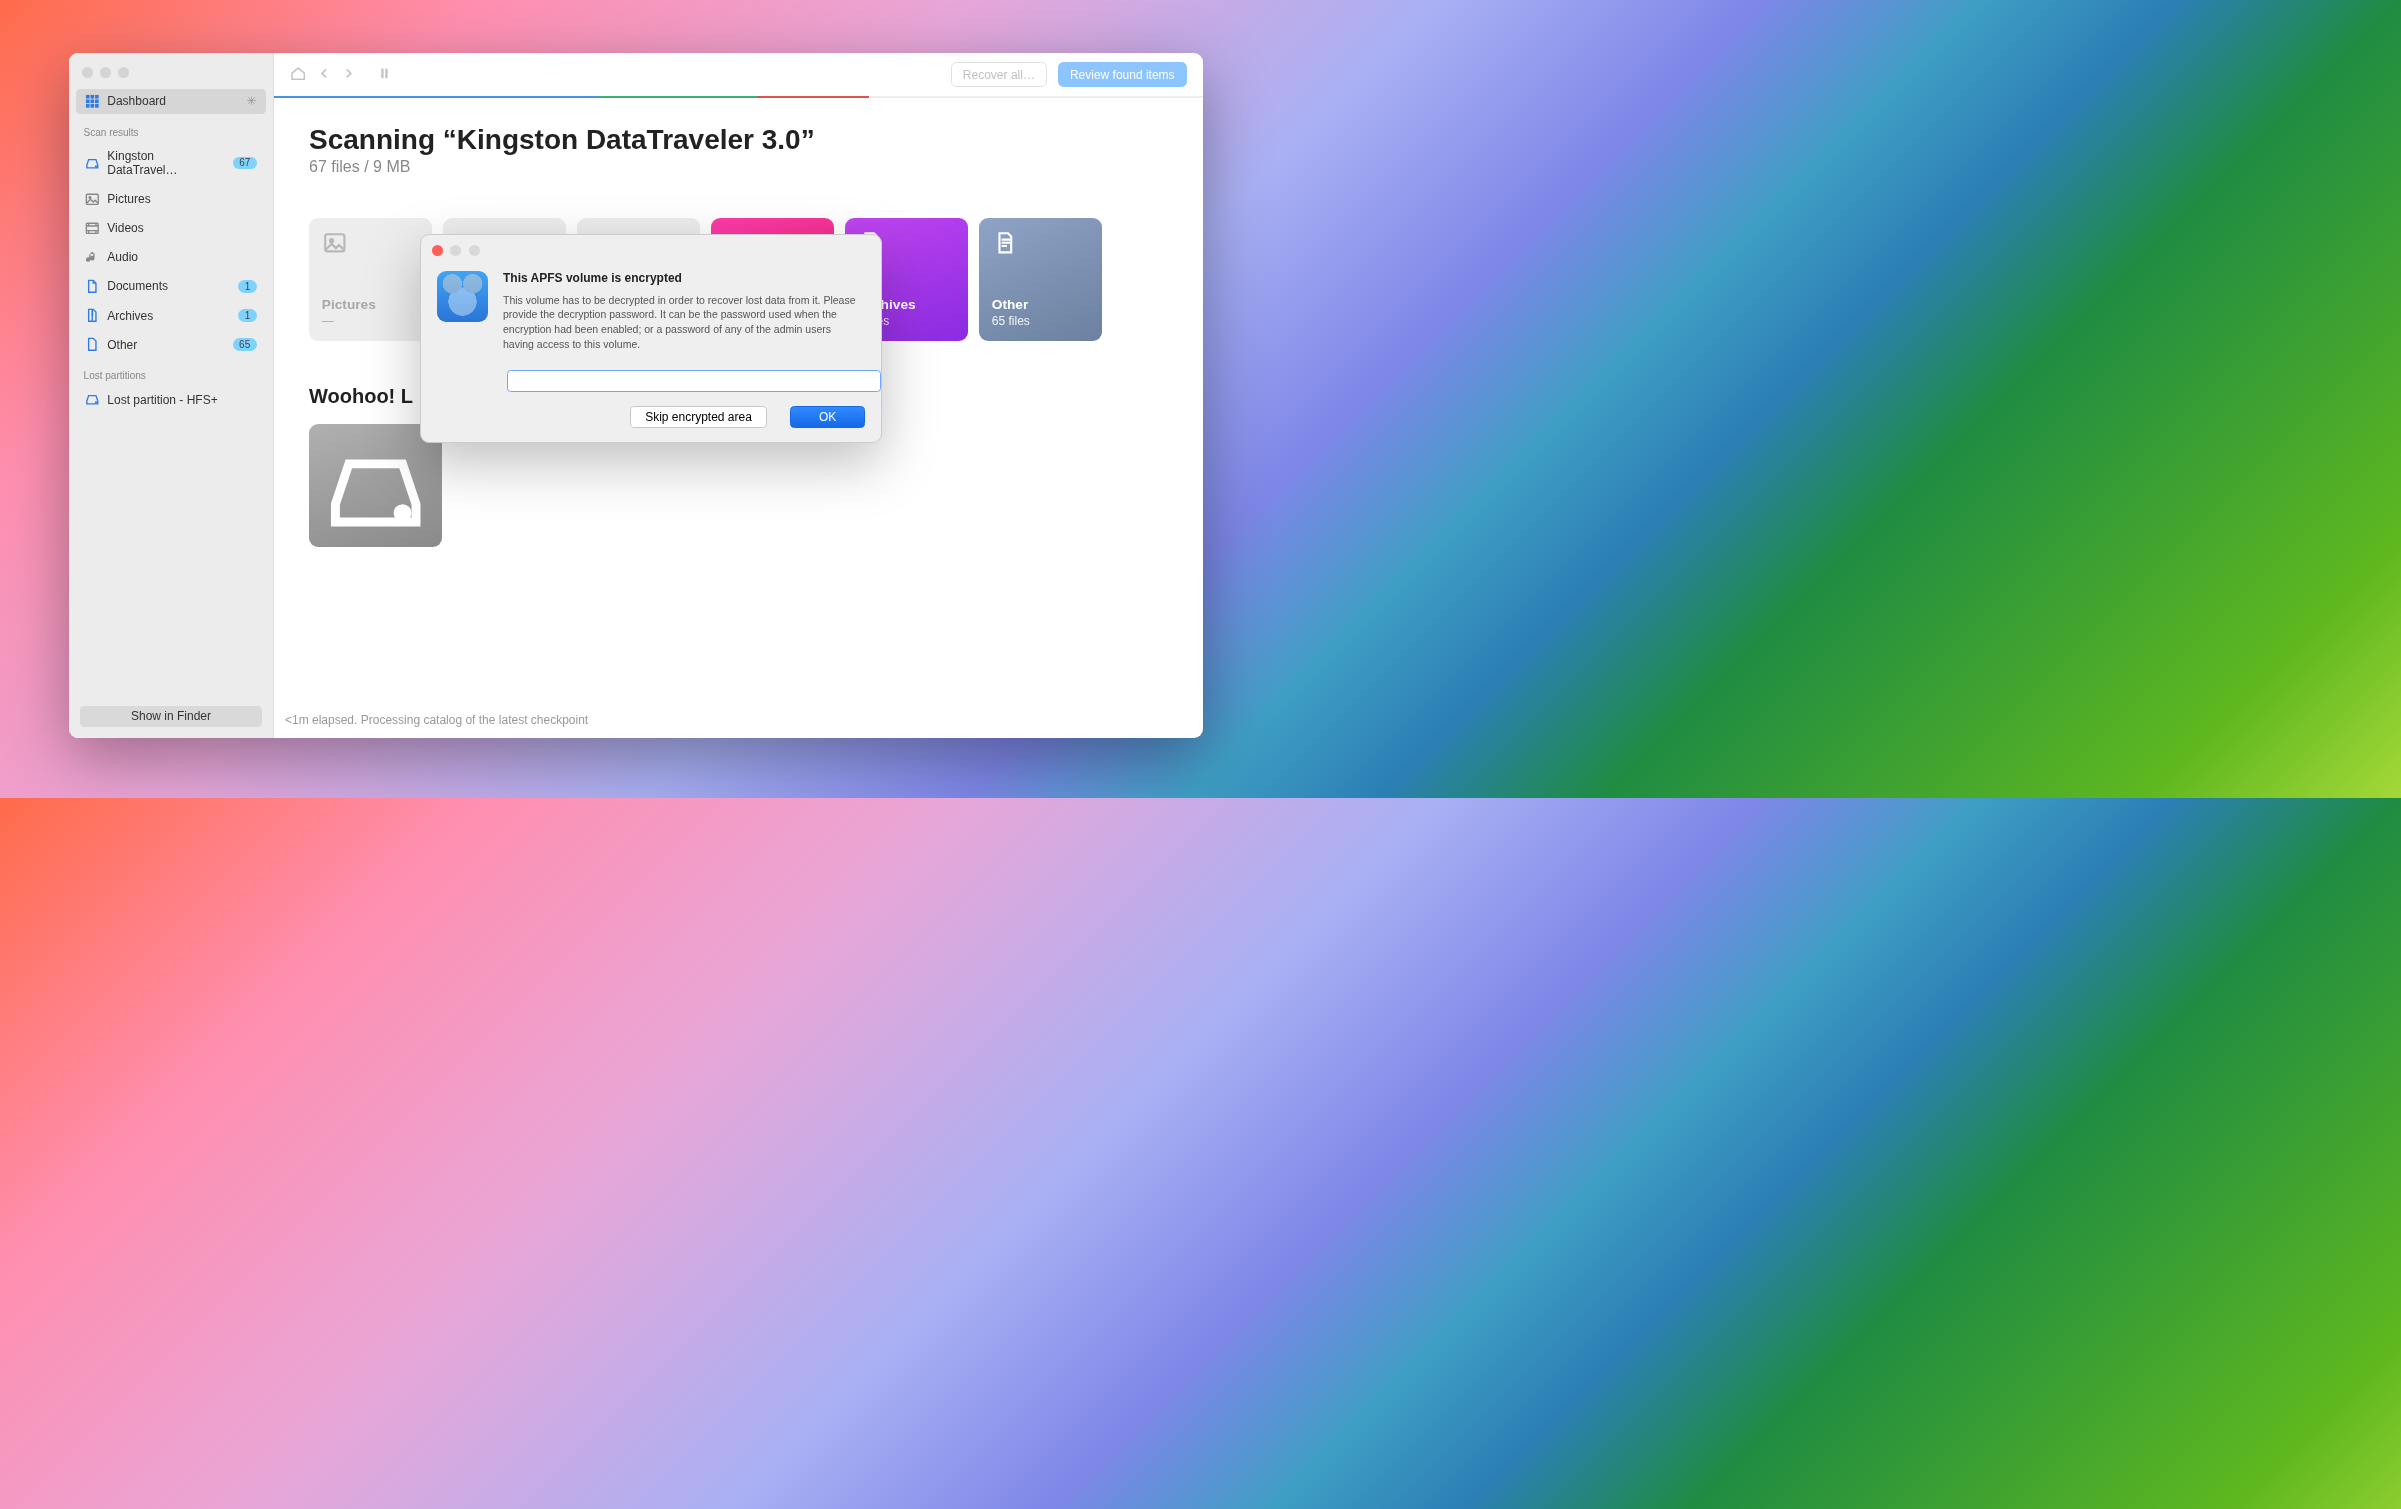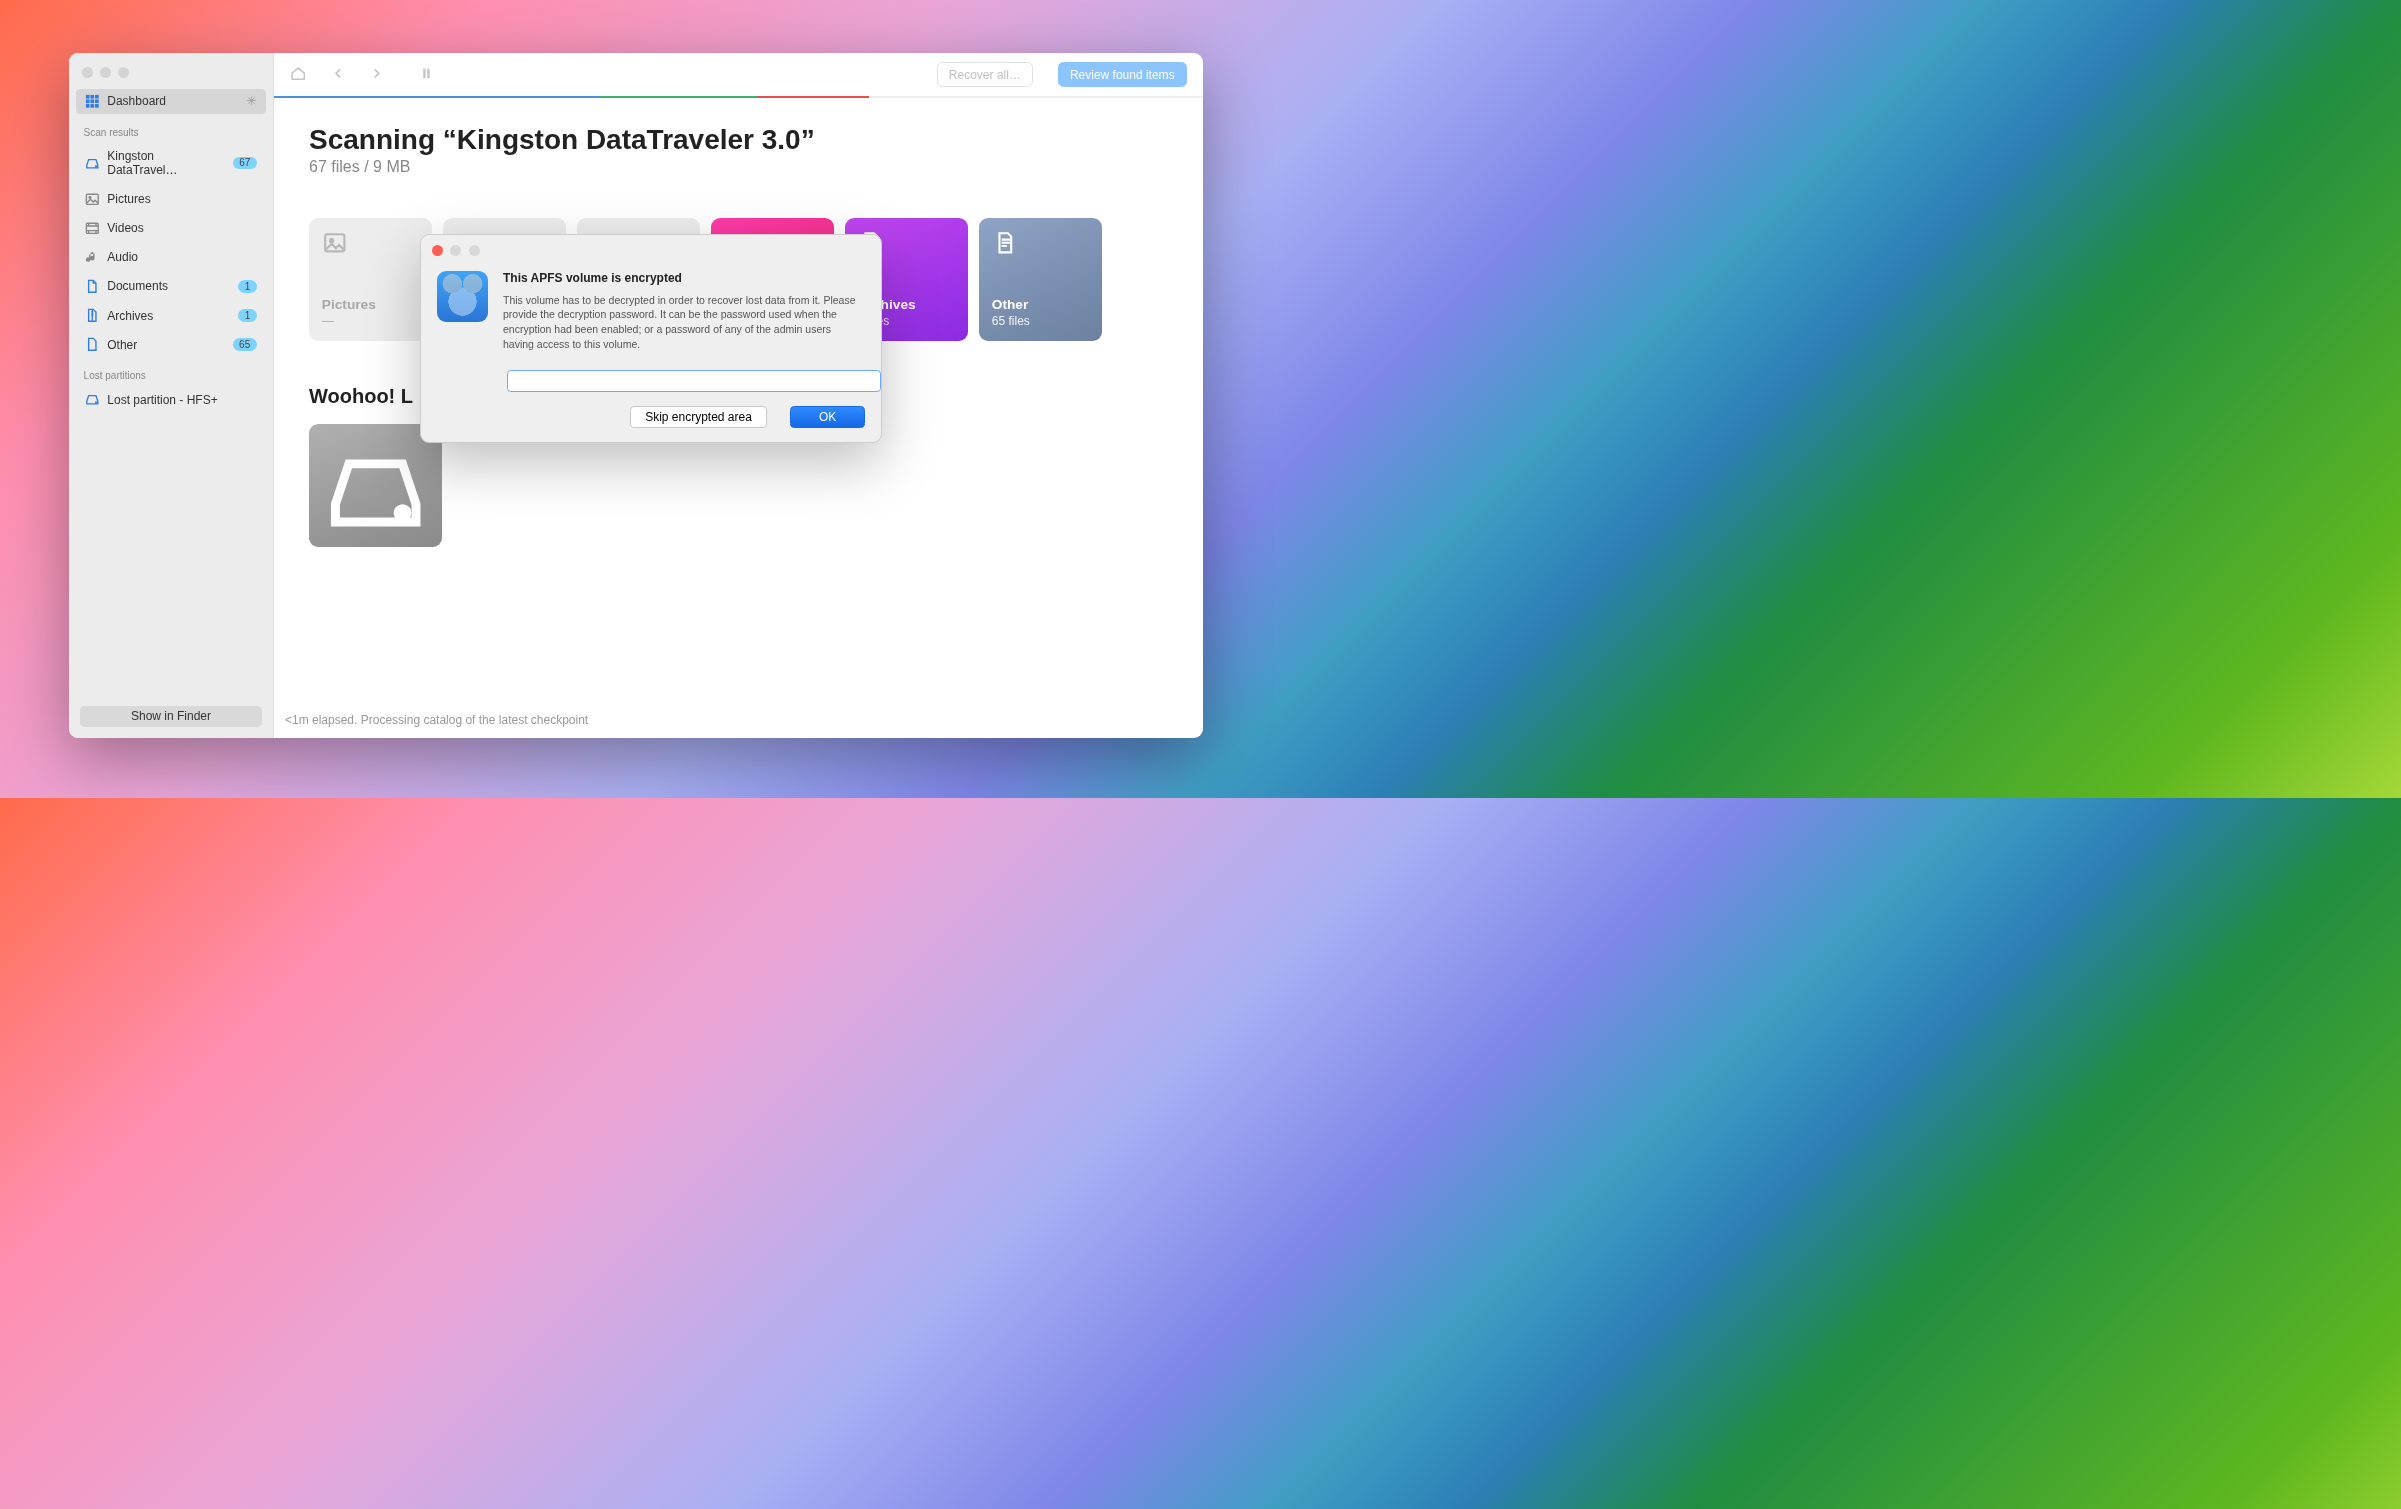--- a/index.html
+++ b/index.html
@@ -31,21 +31,21 @@
 }
 .side-section { font-size: 10px; color: #888; padding: 11px 14.6px 3.7px; }
 .icon { width: 14.6px; height: 14.6px; display: inline-flex; align-items: center; justify-content: center; }
 .icon svg { width: 14.6px; height: 14.6px; }
 .show-finder {
   margin: auto 11px 11px; background: #d9d9d9; border-radius: 4.6px;
   font-size: 12px; color: #333; text-align: center; padding: 3.7px; cursor: default;
 }
 .main { flex: 1; display: flex; flex-direction: column; position: relative; }
 .toolbar {
-  display: flex; align-items: center; padding: 9.1px 16.4px 7.3px; gap: 25px;
+  display: flex; align-items: center; padding: 9.1px 16.4px 7.3px; gap: 11px;
   border-bottom: 0.9px solid transparent;
 }
 .tb-icon { color: #c4c4c4; font-size: 14.6px; }
 .tb-spacer { flex: 1; }
 .tb-btn {
   font-size: 12px; padding: 4.6px 11px; border-radius: 5.5px;
   background: #fff; color: #c0c0c0; border: 0.9px solid #e0e0e0;
 }
 .tb-btn.primary { background: #8cc4ff; color: #fff; border-color: #8cc4ff; }
 .progress-bar { height: 2.7px; display: flex; }

